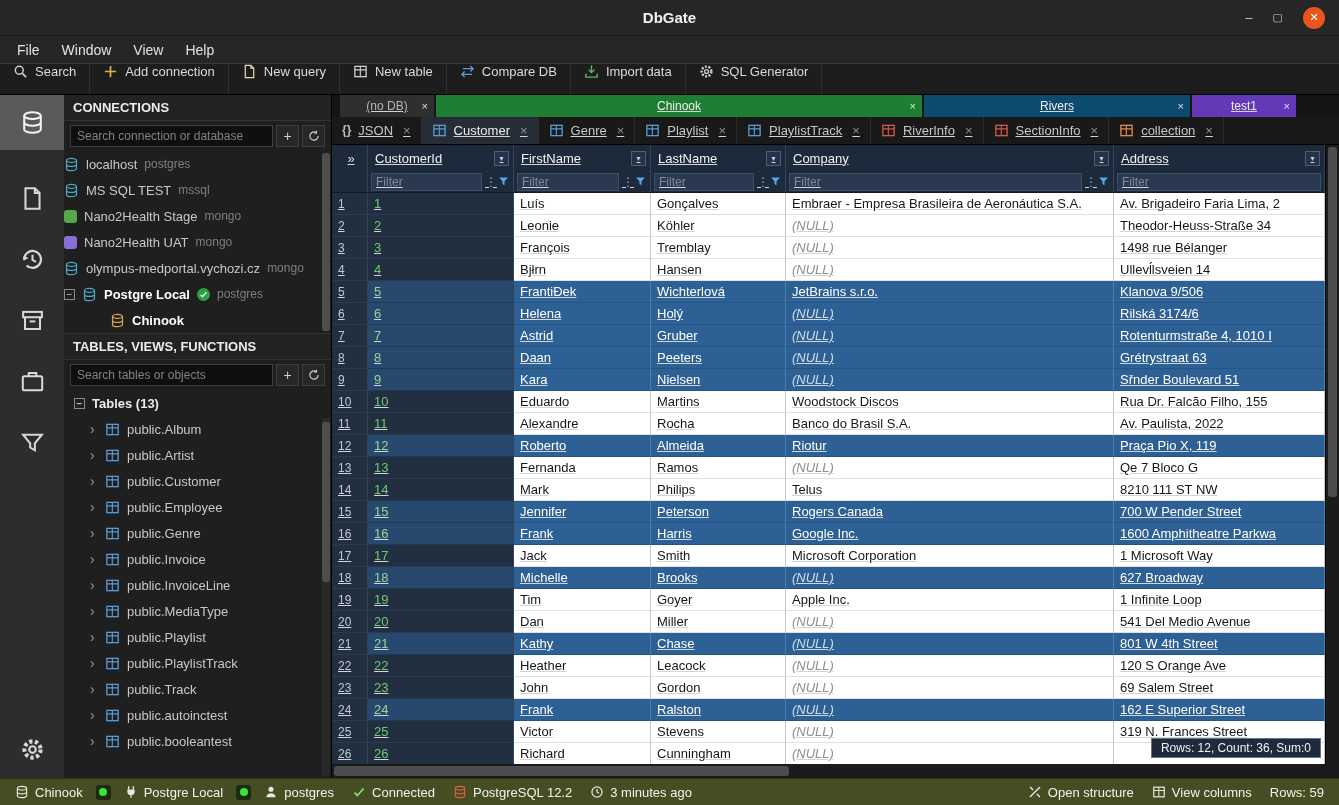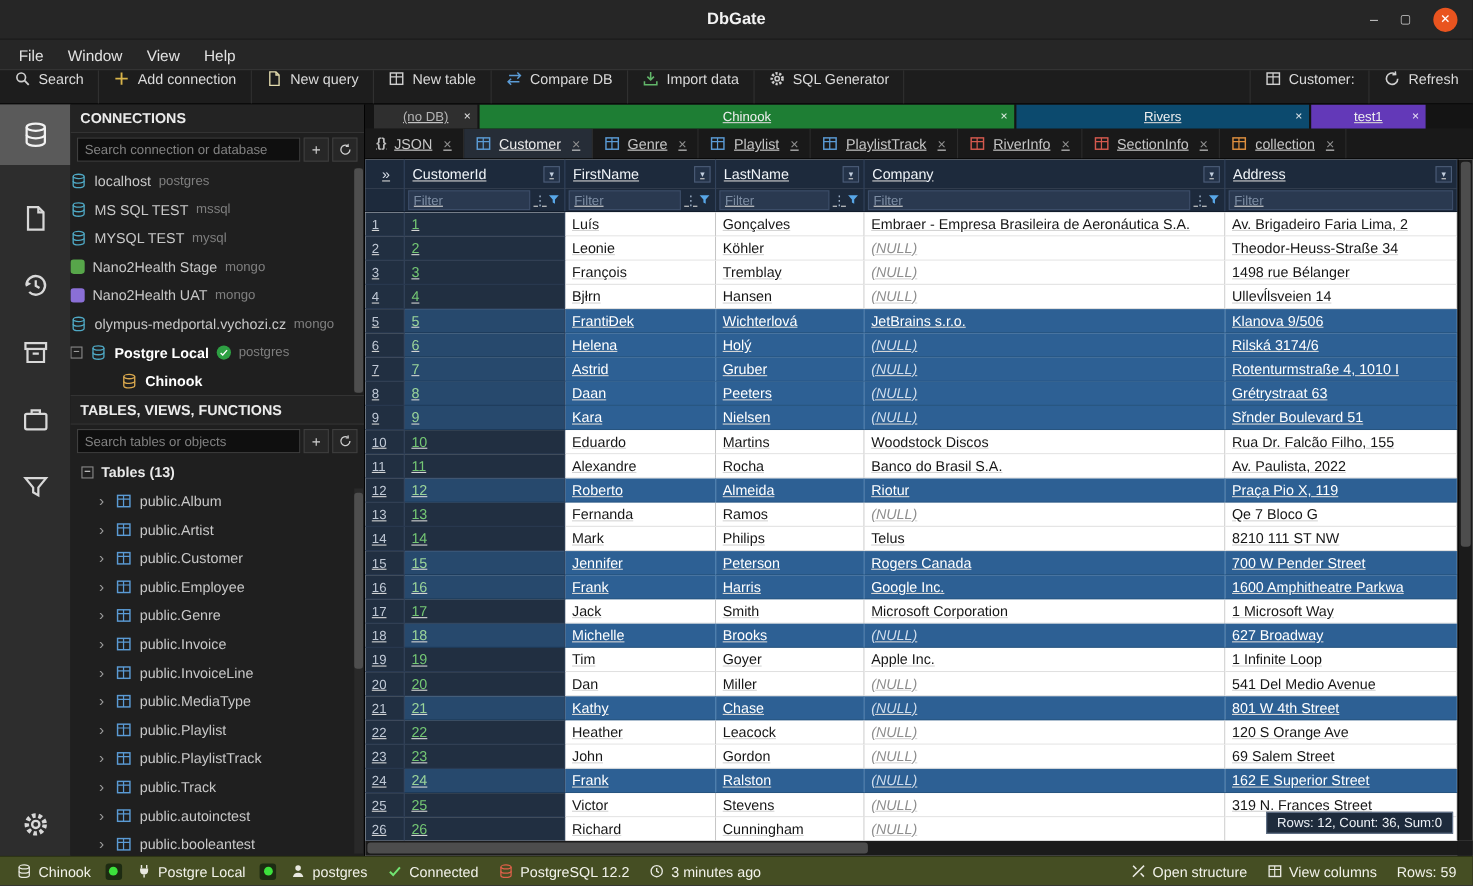--- a/index.html
+++ b/index.html
@@ -207,40 +207,20 @@
           <span class="ico" style="color:#cfcfcf">
             <svg viewBox="0 0 16 16">
               <circle cx="8" cy="8" r="5.2" fill="none" stroke="currentColor" stroke-width="2.6" stroke-dasharray="2.1 1.6"></circle>
               <circle cx="8" cy="8" r="2.1" fill="none" stroke="currentColor" stroke-width="1.4"></circle>
             </svg>
           </span>
           <span>SQL Generator</span>
         </div>
       </div>
     <div class="tspacer"></div>
-    <div class="tgroup right">
-        <div class="tbtn">
-          <span class="ico" style="color:#cfcfcf">
-            <svg viewBox="0 0 16 16">
-              <rect x="2" y="2.5" width="12" height="11" fill="none" stroke="currentColor" stroke-width="1.4"></rect>
-              <path d="M2 6.2h12M7.8 2.5v11" stroke="currentColor" stroke-width="1.2" fill="none"></path>
-            </svg>
-          </span>
-          <span>Customer:</span>
-        </div>
-        <div class="tbtn">
-          <span class="ico" style="color:#cfcfcf">
-            <svg viewBox="0 0 16 16">
-              <path d="M13.5 8A5.5 5.5 0 1 1 11 3.4" fill="none" stroke="currentColor" stroke-width="1.6"></path>
-              <path d="M11.2 1l.3 3.1L8.4 4.3" fill="none" stroke="currentColor" stroke-width="1.4"></path>
-            </svg>
-          </span>
-          <span>Refresh</span>
-        </div>
-      </div>
   </div>
 
   <div class="main">
 
     <div class="iconstrip">
       <div class="strip-sel">
         <span class="ico big">
             <svg viewBox="0 0 16 16">
               <ellipse cx="8" cy="3.6" rx="5.3" ry="2.1" fill="none" stroke="currentColor" stroke-width="1.3"></ellipse>
               <path d="M2.7 3.6v8.8c0 1.15 2.4 2.1 5.3 2.1s5.3-.95 5.3-2.1V3.6" fill="none" stroke="currentColor" stroke-width="1.3"></path>
@@ -319,31 +299,20 @@
                 <svg viewBox="0 0 16 16">
                   <ellipse cx="8" cy="3.6" rx="5.3" ry="2.1" fill="none" stroke="currentColor" stroke-width="1.3"></ellipse>
                   <path d="M2.7 3.6v8.8c0 1.15 2.4 2.1 5.3 2.1s5.3-.95 5.3-2.1V3.6" fill="none" stroke="currentColor" stroke-width="1.3"></path>
                   <path d="M2.7 8c0 1.15 2.4 2.1 5.3 2.1S13.3 9.15 13.3 8" fill="none" stroke="currentColor" stroke-width="1.3"></path>
                 </svg>
               </span>
               <span class="">MS SQL TEST</span>
               <span class="engine">mssql</span>
             </div>
             <div class="conn-item">
-              <span class="ico" style="color:#4fa8c4">
-                <svg viewBox="0 0 16 16">
-                  <ellipse cx="8" cy="3.6" rx="5.3" ry="2.1" fill="none" stroke="currentColor" stroke-width="1.3"></ellipse>
-                  <path d="M2.7 3.6v8.8c0 1.15 2.4 2.1 5.3 2.1s5.3-.95 5.3-2.1V3.6" fill="none" stroke="currentColor" stroke-width="1.3"></path>
-                  <path d="M2.7 8c0 1.15 2.4 2.1 5.3 2.1S13.3 9.15 13.3 8" fill="none" stroke="currentColor" stroke-width="1.3"></path>
-                </svg>
-              </span>
-              <span class="">MYSQL TEST</span>
-              <span class="engine">mysql</span>
-            </div>
-            <div class="conn-item">
               <span class="sqicon" style="background:#57a64a"></span>
               <span class="">Nano2Health Stage</span>
               <span class="engine">mongo</span>
             </div>
             <div class="conn-item">
               <span class="sqicon" style="background:#8a6fd6"></span>
               <span class="">Nano2Health UAT</span>
               <span class="engine">mongo</span>
             </div>
             <div class="conn-item">

